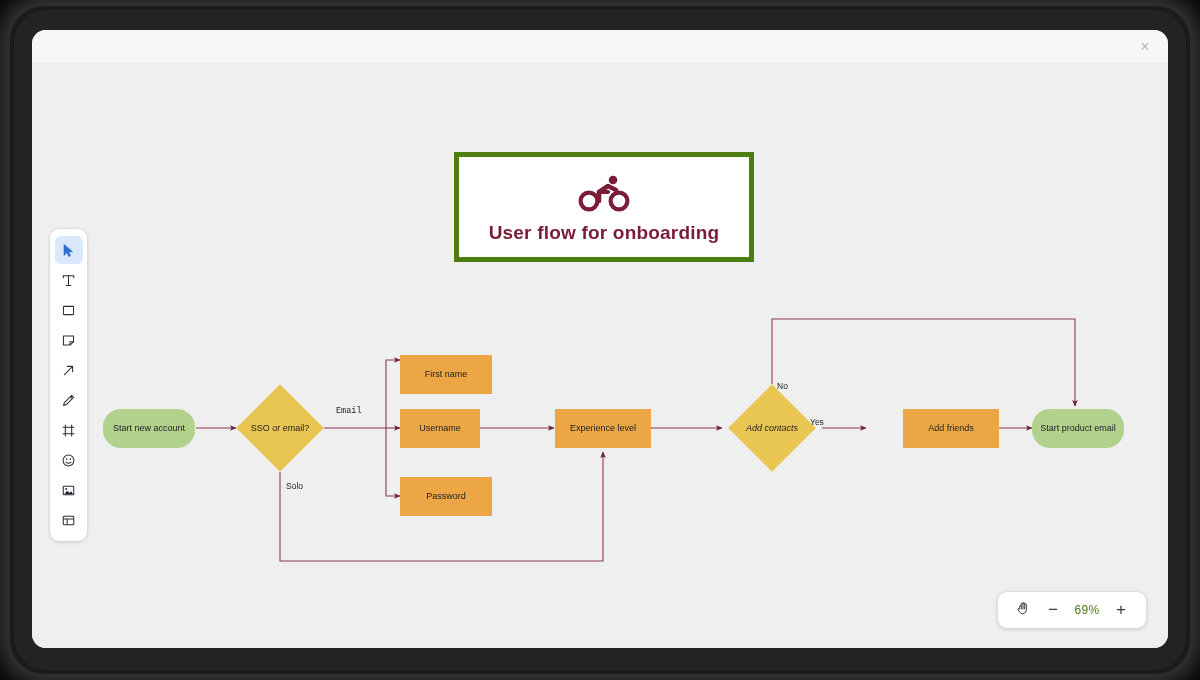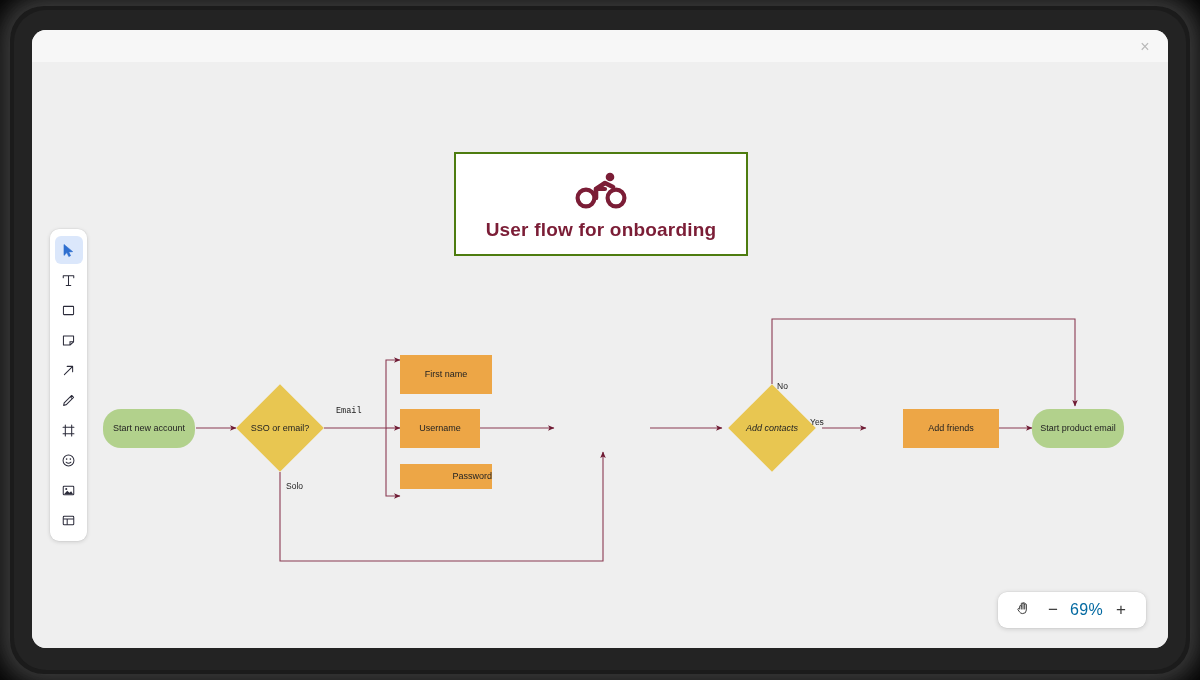--- a/index.html
+++ b/index.html
@@ -39,21 +39,21 @@
   .tool{
     width:28px;height:28px;margin:1px 0;border-radius:6px;
     display:flex;align-items:center;justify-content:center;cursor:pointer;
   }
   .tool.active{background:#dbe7fb;}
   .tool svg{display:block;}
 
   
   .title-card{
     position:absolute;left:422px;top:90px;width:290px;height:100px;
-    background:#fff;border:2px solid #4d7c0f;
+    background:#fff;border:5px solid #4d7c0f;
     display:flex;flex-direction:column;align-items:center;justify-content:center;gap:6px;
   }
   .title-card .bike{margin-top:4px;}
   .title-card .ttl{
     color:#7b1d36;font-size:19px;font-weight:bold;letter-spacing:.2px;
   }
 
   
   .flow{position:absolute;left:0;top:0;width:1136px;height:586px;}
   .flow svg{position:absolute;left:0;top:0;}
@@ -71,21 +71,21 @@
   .edge-label{position:absolute;color:#232323;font-size:8.5px;}
 
   
   .zoombar{
     position:absolute;right:22px;bottom:20px;height:36px;
     background:#fff;border-radius:9px;display:flex;align-items:center;gap:4px;
     padding:0 12px;box-shadow:0 1px 5px rgba(0,0,0,.16),0 0 0 .5px rgba(0,0,0,.05);
   }
   .zbtn{width:26px;height:26px;display:flex;align-items:center;justify-content:center;
         cursor:pointer;color:#3a3a3a;font-size:17px;user-select:none;}
-  .zlevel{font-size:16px;color:#0369a1;min-width:34px;letter-spacing:.3px;}
+  .zlevel{font-size:12px;color:#4d7c0f;min-width:34px;text-align:center;letter-spacing:.3px;}
 </style>
 </head>
 <body>
 
 <div id="root">
   <div class="device-shadow"></div>
   <div class="device-frame"></div>
 
   <div class="screen">
 
@@ -138,24 +138,27 @@
         </div>
 
         <div class="node orange" style="left:368px;top:293px;width:92px;height:39px;">
           <span>First name</span>
         </div>
 
         <div class="node orange" style="left:368px;top:347px;width:80px;height:39px;">
           <span>Username</span>
         </div>
 
-        <div class="node orange" style="left:368px;top:402px;width:92px;height:25px;justify-content:flex-end;">
+        <div class="node orange" style="left:368px;top:415px;width:92px;height:39px;">
           <span>Password</span>
         </div>
 
+        <div class="node orange" style="left:523px;top:347px;width:96px;height:39px;">
+          <span>Experience level</span>
+        </div>
 
         <div class="diamond" style="left:709px;top:335px;width:62px;height:62px;">
           <div class="shape"></div>
           <div class="lbl" style="left:-25px;width:112px;font-style:italic;">
             <span>Add contacts</span>
           </div>
         </div>
 
         <div class="node orange" style="left:835px;top:347px;width:96px;height:39px;margin-left:36px;">
           <span>Add friends</span>

